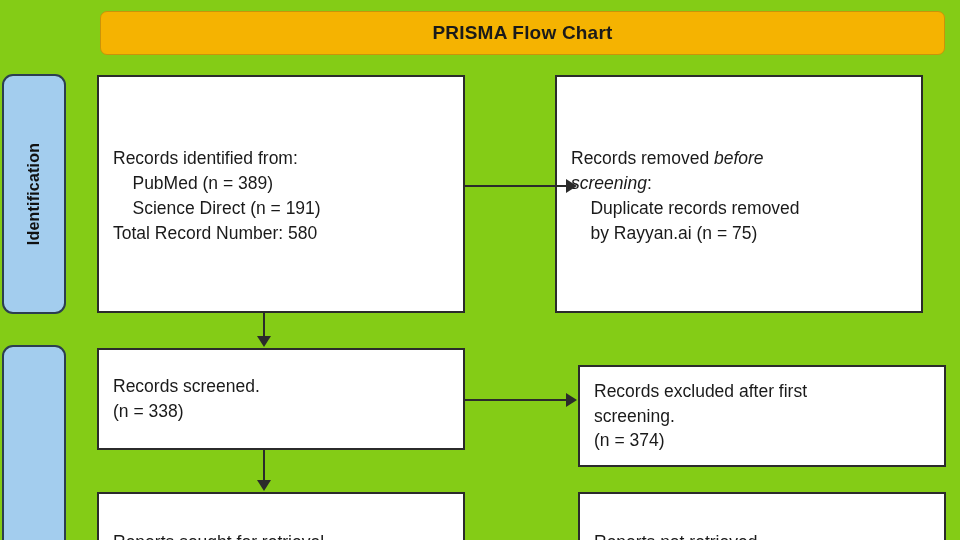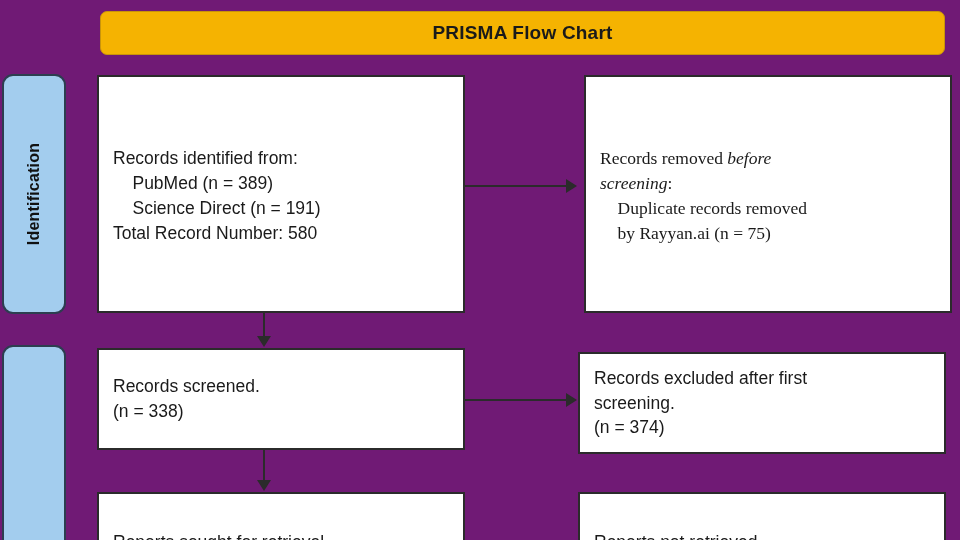--- a/index.html
+++ b/index.html
@@ -11,21 +11,21 @@
     width: 960px;
     height: 540px;
     overflow: hidden;
     font-family: "Liberation Sans", sans-serif;
     color: #1a1a1a;
   }
   #canvas {
     position: relative;
     width: 960px;
     height: 540px;
-    background: #701a75;
+    background: #84cc16;
   }
 
   
   .title-banner {
     position: absolute;
     left: 100px;
     top: 11px;
     width: 845px;
     height: 44px;
     background: #f5b301;
@@ -92,23 +92,23 @@
     font-size: 17.5px;
     line-height: 1.42;
     color: #1a1a1a;
     white-space: pre-wrap;
   }
   .flow-box .box-text .it {
     font-style: italic;
   }
 
   #box-identified   { left: 97px;  top: 75px;  width: 368px; height: 238px; }
-  #box-removed      { left: 584px; top: 75px;  width: 368px; height: 238px; font-family: Liberation Serif, serif; }
+  #box-removed      { left: 555px; top: 75px;  width: 368px; height: 238px; }
   #box-screened     { left: 97px;  top: 348px; width: 368px; height: 102px; }
-  #box-excluded     { left: 578px; top: 352px; width: 368px; height: 102px; }
+  #box-excluded     { left: 578px; top: 365px; width: 368px; height: 102px; }
   #box-sought       { left: 97px;  top: 492px; width: 368px; height: 100px; }
   #box-notretrieved { left: 578px; top: 492px; width: 368px; height: 100px; }
 
   #box-identified .box-text,
   #box-removed .box-text { margin-top: 4px; }
 
   
   .connector { position: absolute; }
   .conn-line-v {
     background: #2b2b2b;

